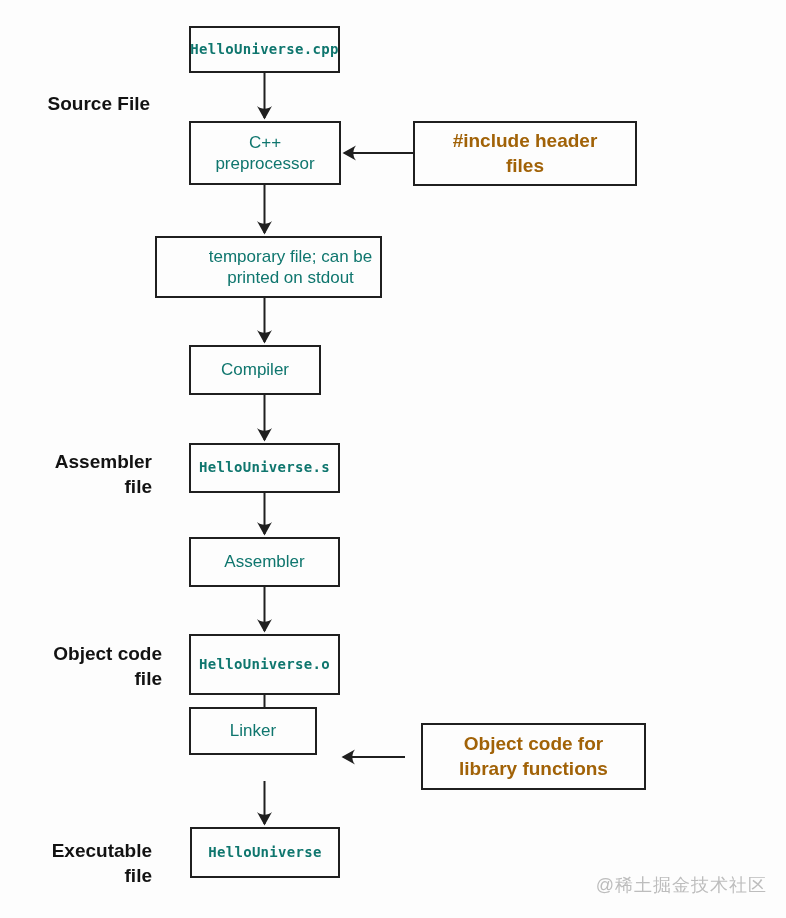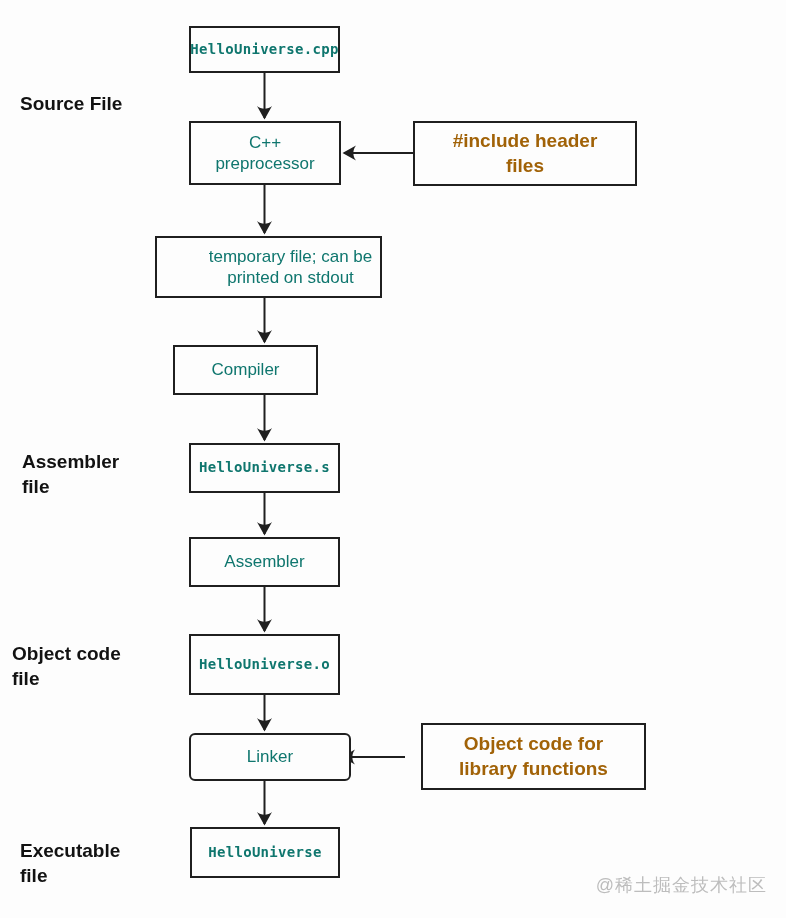--- a/index.html
+++ b/index.html
@@ -41,33 +41,33 @@
     font-weight: bold;
     font-size: 19px;
     line-height: 1.3;
     color: #a16207;
   }
   .side-label {
     position: absolute;
     font-weight: bold;
     font-size: 19px;
     color: #121212;
-    text-align: left;
+    text-align: right;
     white-space: pre-line;
     line-height: 1.3;
   }
   
   #b-source    { left: 189px; top: 26px;  width: 151px; height: 47px; }
   #b-preproc   { left: 189px; top: 121px; width: 152px; height: 64px; }
   #b-temp      { left: 155px; top: 236px; width: 227px; height: 62px; padding-left: 44px; }
-  #b-compiler  { left: 173px; top: 345px; width: 145px; height: 50px; }
+  #b-compiler  { left: 189px; top: 345px; width: 132px; height: 50px; }
   #b-asmfile   { left: 189px; top: 443px; width: 151px; height: 50px; }
   #b-assembler { left: 189px; top: 537px; width: 151px; height: 50px; }
   #b-objfile   { left: 189px; top: 634px; width: 151px; height: 61px; }
-  #b-linker    { left: 189px; top: 733px; width: 162px; height: 48px; border-radius: 6px; }
+  #b-linker    { left: 189px; top: 707px; width: 128px; height: 48px; }
   #b-exe       { left: 190px; top: 827px; width: 150px; height: 51px; }
   
   #b-include   { left: 413px; top: 121px; width: 224px; height: 65px; }
   #b-libobj    { left: 405px; top: 723px; width: 225px; height: 67px; margin-left: 16px; }
   
   #l-source    { left: 20px; top: 92px;  width: 130px; }
   #l-assembler { left: 22px; top: 450px; width: 130px; }
   #l-object    { left: 12px; top: 642px; width: 150px; }
   #l-exe       { left: 20px; top: 839px; width: 132px; }
   

